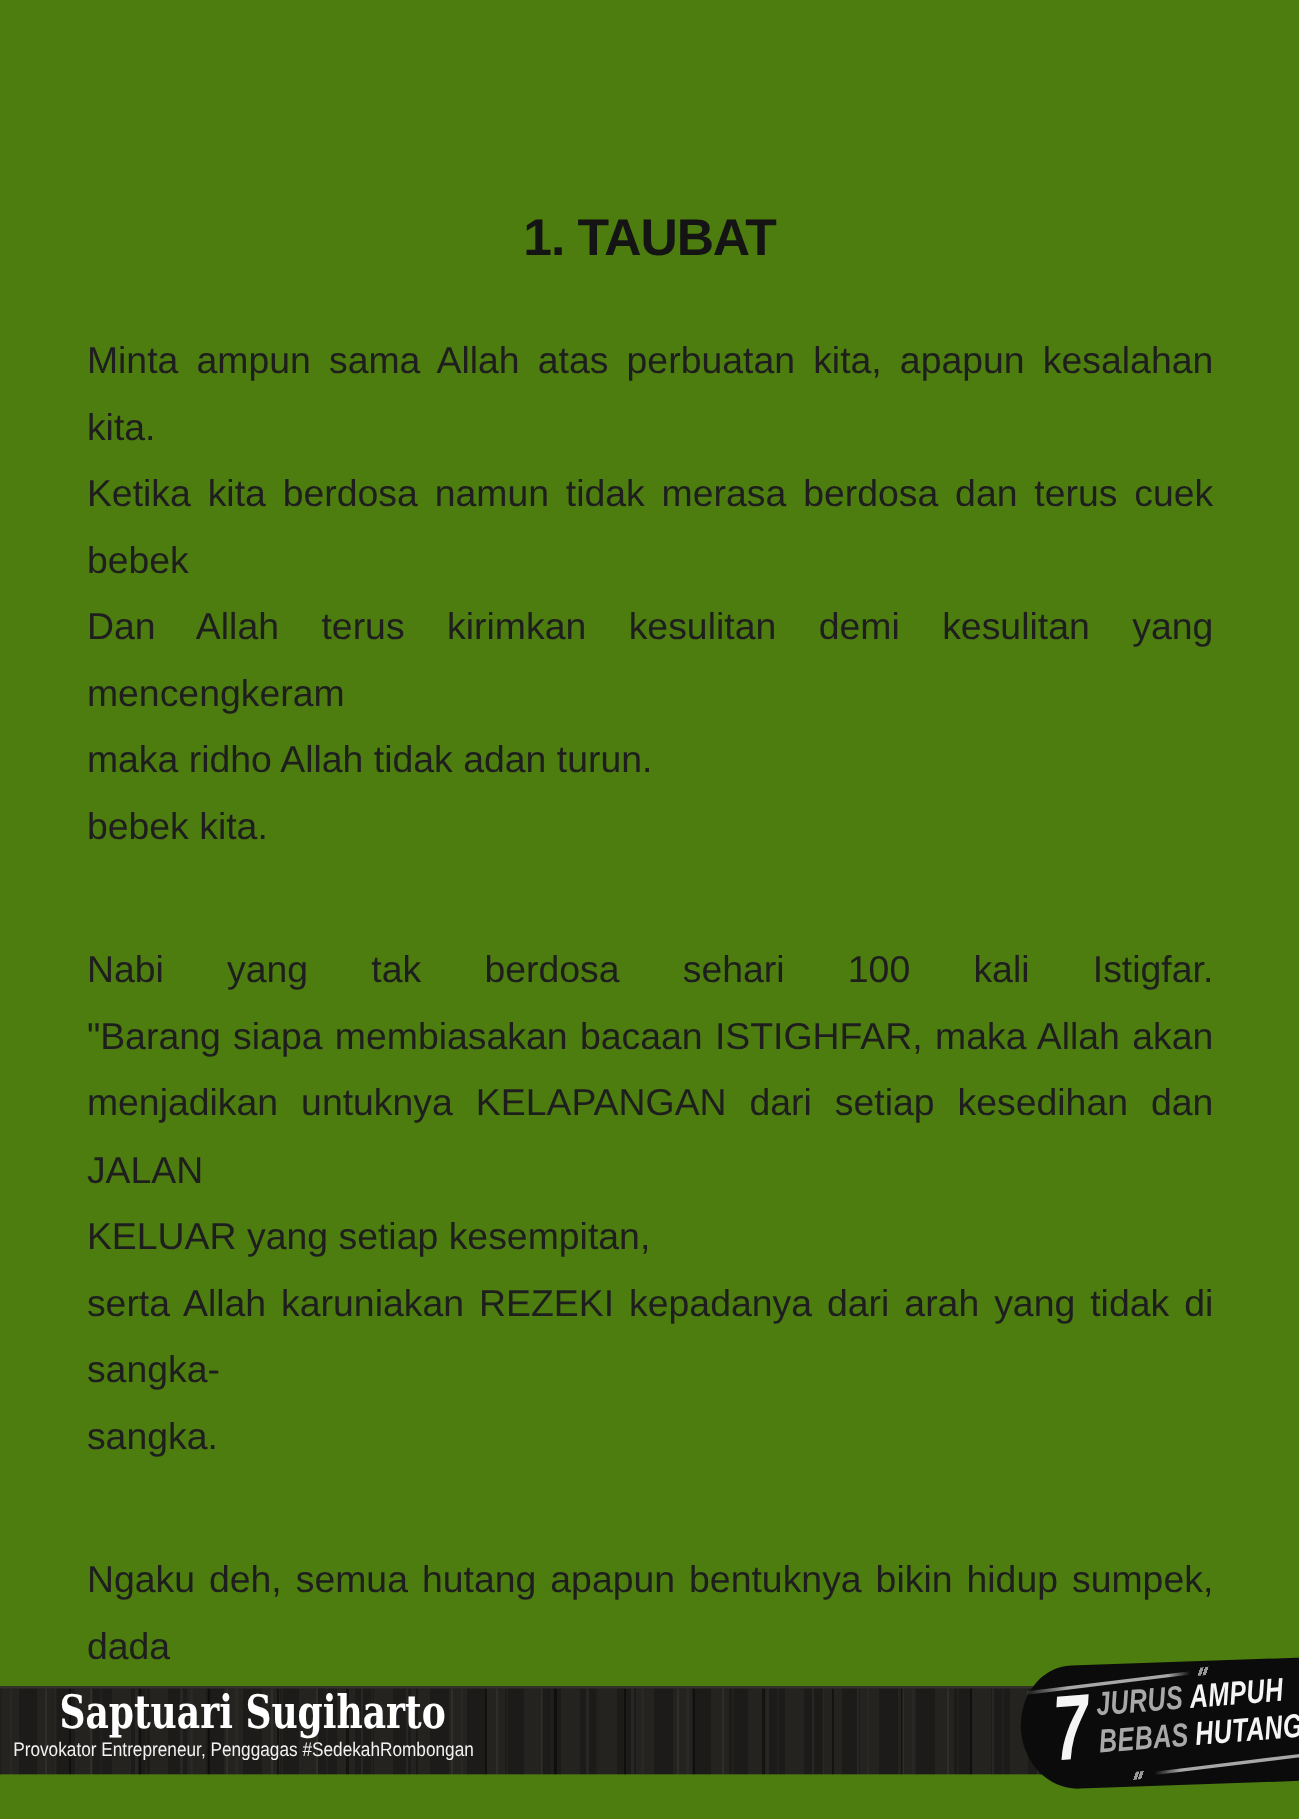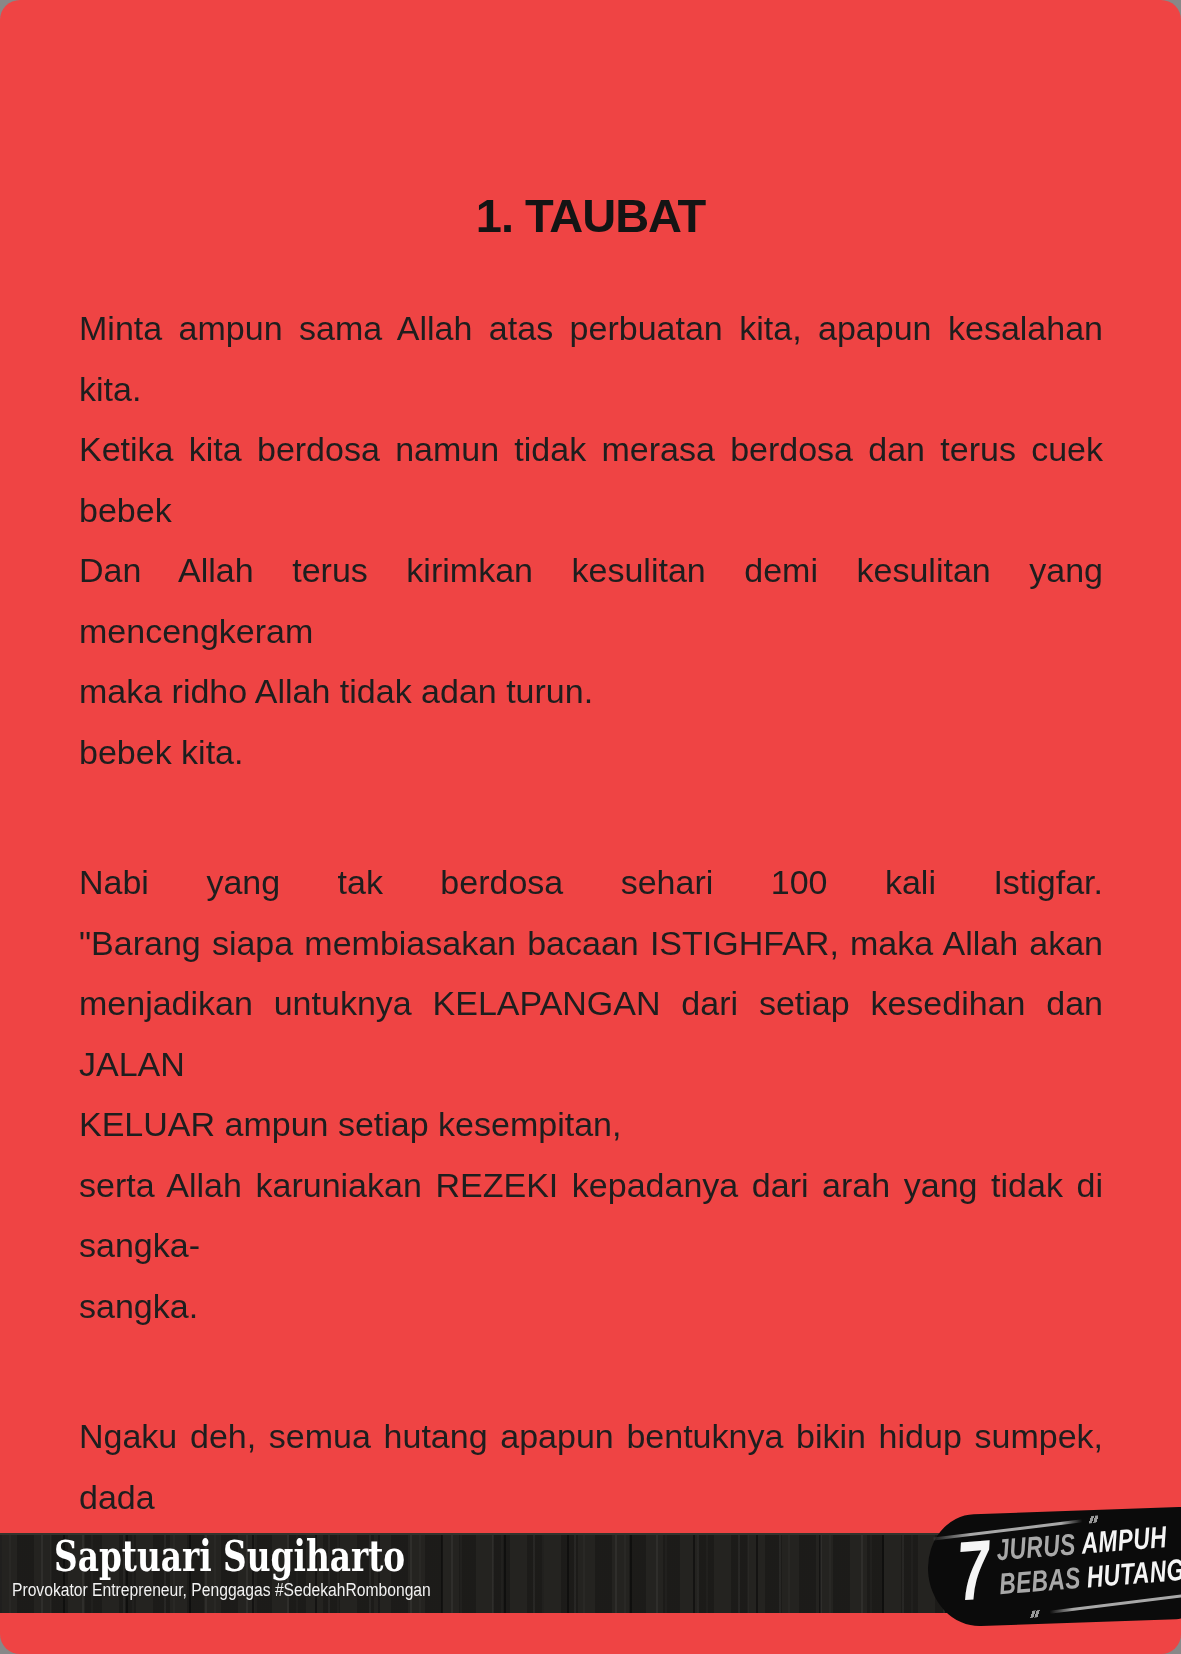--- a/index.html
+++ b/index.html
@@ -1,23 +1,22 @@
 <!DOCTYPE html>
 <html><head>
 <meta charset="utf-8">
 <style>
   html,body{margin:0;padding:0;background:#888;}
   .page{
     position:relative;
     width:1181px;height:1654px;
     margin:0 auto;
-    background:#ef4444;
+    background:#4d7c0f;
     overflow:hidden;
     font-family:"Liberation Sans",sans-serif;
-    border-radius:20px;
   }
   .title{
     position:absolute;
     top:188px;left:0;width:100%;
     text-align:center;
     font-size:47px;
     font-weight:bold;
     letter-spacing:-1px;
     color:#141414;
   }
@@ -134,21 +133,21 @@
   <div class="body-text" id="body-text" style="color: rgb(30, 30, 30);">
       <div class="line stretch">Minta ampun sama Allah atas perbuatan kita, apapun kesalahan kita.</div>
       <div class="line stretch">Ketika kita berdosa namun tidak merasa berdosa dan terus cuek bebek</div>
       <div class="line stretch">Dan Allah terus kirimkan kesulitan demi kesulitan yang mencengkeram</div>
       <div class="line">maka ridho Allah tidak adan turun.</div>
       <div class="line">bebek kita.</div>
       <div class="line gap"></div>
       <div class="line stretch">Nabi yang tak berdosa sehari 100 kali Istigfar.</div>
       <div class="line stretch">"Barang siapa membiasakan bacaan ISTIGHFAR, maka Allah akan</div>
       <div class="line stretch">menjadikan untuknya KELAPANGAN dari setiap kesedihan dan JALAN</div>
-      <div class="line">KELUAR ampun setiap kesempitan,</div>
+      <div class="line">KELUAR yang setiap kesempitan,</div>
       <div class="line stretch">serta Allah karuniakan REZEKI kepadanya dari arah yang tidak di sangka-</div>
       <div class="line">sangka.</div>
       <div class="line gap"></div>
       <div class="line stretch">Ngaku deh, semua hutang apapun bentuknya bikin hidup sumpek, dada</div>
     </div>
 
   <div class="footer-bar" style="background-color: rgb(32, 31, 28);">
     <div class="author-name" style="color: rgb(255, 255, 255);">Saptuari Sugiharto</div>
     <div class="author-tagline">Provokator Entrepreneur, Penggagas #SedekahRombongan</div>
   </div>

